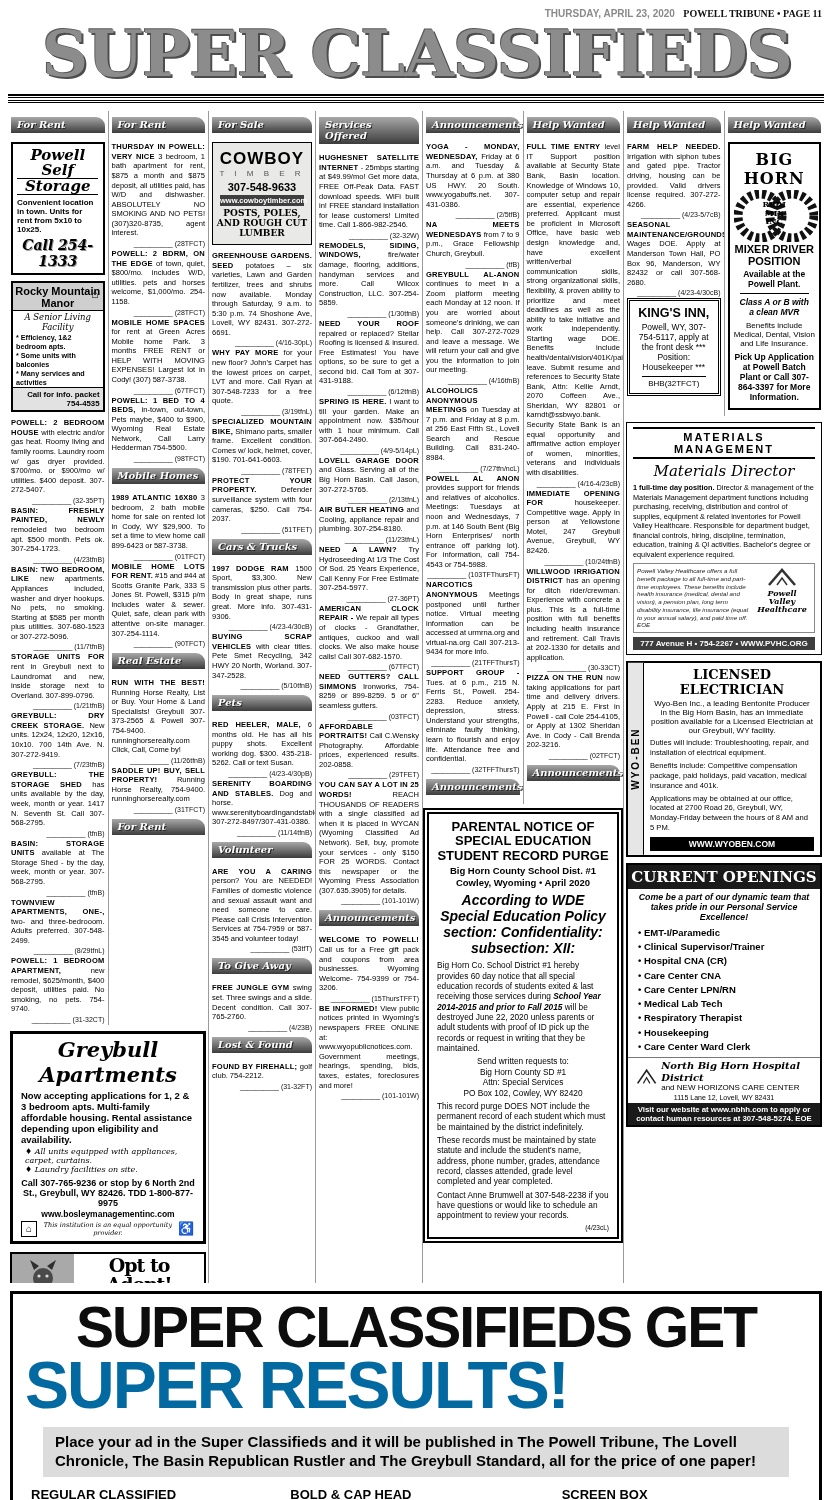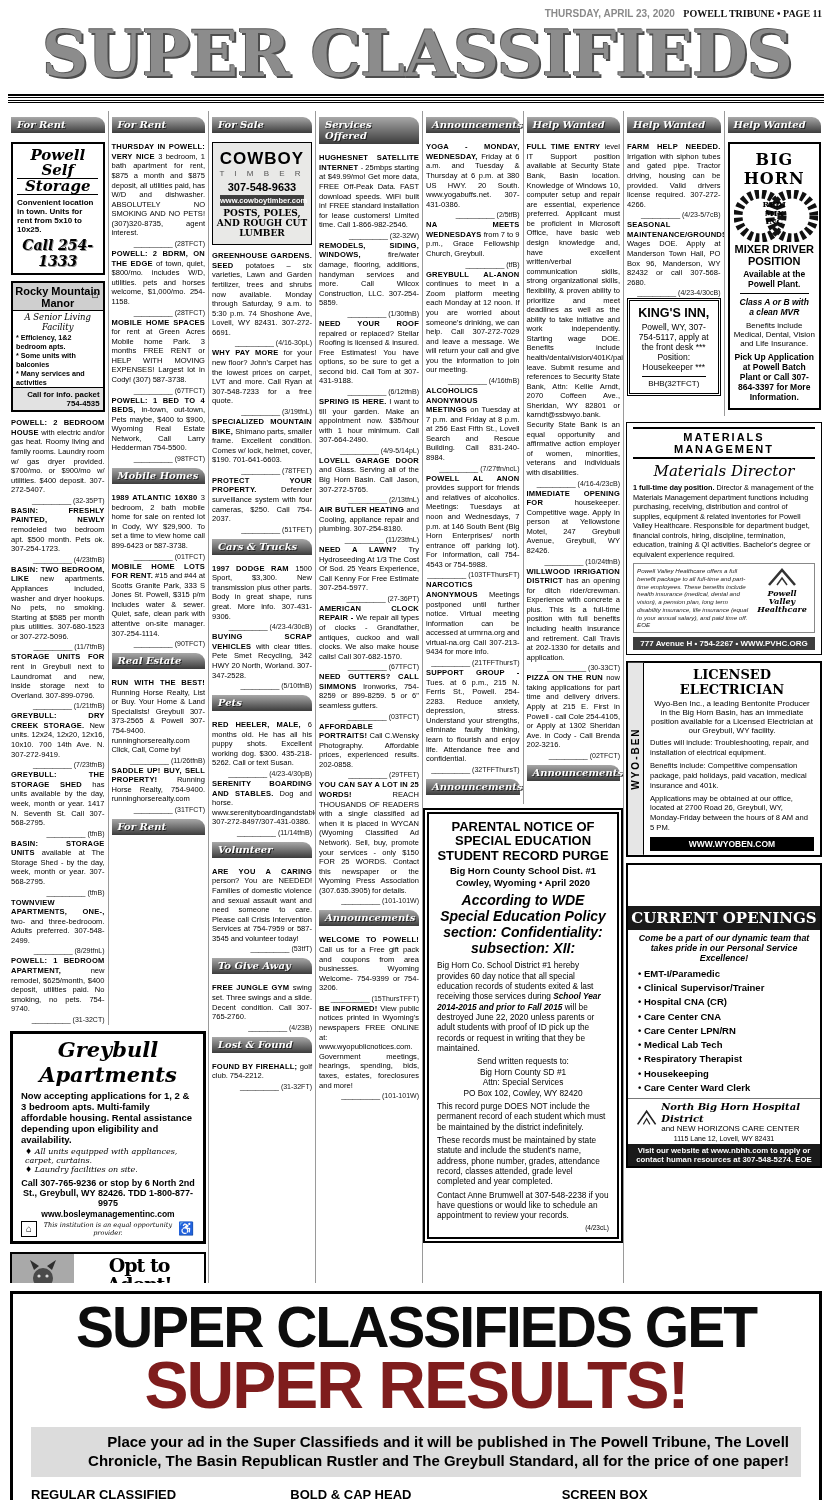--- a/index.html
+++ b/index.html
@@ -101,35 +101,35 @@
   
   .bx-elec{border:2px solid #000;margin:6px 2px;padding:0;display:flex;}
   .el-side{writing-mode:vertical-rl;transform:rotate(180deg);background:#e6e6e6;font-weight:bold;font-size:10px;letter-spacing:2px;padding:4px 2px;border-left:1.5px solid #000;text-align:center;}
   .el-main{flex:1;padding:4px 6px;font-size:7.6px;}
   .el-head{font-weight:bold;font-size:13px;text-align:center;font-family:"DejaVu Serif",serif;}
   .el-sub{text-align:center;font-size:8px;margin:2px 0 3px;}
   .el-p{margin:3px 0;line-height:1.3;}
   .el-web{background:#000;color:#fff;font-weight:bold;text-align:center;font-size:8.5px;padding:2px 0;margin-top:4px;}
   
   .bx-open{border:2px solid #000;margin:6px 2px;padding:0;}
-  .op-head{background:#1a1a1a;color:#fff;font-family:"DejaVu Serif",serif;font-weight:bold;font-size:15px;text-align:center;padding:3px 0;margin-top:41px;}
+  .op-head{background:#1a1a1a;color:#fff;font-family:"DejaVu Serif",serif;font-weight:bold;font-size:15px;text-align:center;padding:3px 0;}
   .op-intro{font-style:italic;font-weight:bold;font-size:8.8px;padding:3px 8px;text-align:center;}
   .op-list{padding:1px 10px 3px;}
   .op-item{font-weight:bold;font-size:9.5px;line-height:1.5;}
   .op-item::before{content:"• ";}
   .op-org{display:flex;align-items:center;gap:4px;padding:2px 8px;border-top:1px solid #777;}
   .op-orgtext{font-size:8px;line-height:1.15;}
   .op-org1{font-family:"DejaVu Serif",serif;font-style:italic;font-weight:bold;font-size:10px;}
   .op-addr{font-size:7px;text-align:center;padding-bottom:2px;}
   .op-foot{background:#1a1a1a;color:#fff;font-size:7.8px;font-weight:bold;text-align:center;padding:2px 4px;}
   
   .promo{border:3px solid #000;margin:8px 2px 0;padding:6px 12px 12px;}
   .promo-l1{font-weight:bold;font-size:57px;text-align:center;letter-spacing:-2px;line-height:.95;color:#0d0d0d;}
-  .promo-l2{font-weight:bold;font-size:66px;text-align:center;letter-spacing:-2px;line-height:.95;color:#7f1d1d;}
-  .promo-banner{background:#dcdcdc;font-weight:bold;font-size:15px;line-height:1.25;padding:6px 12px;margin:10px 6px;text-align:right;}
+  .promo-l2{font-weight:bold;font-size:66px;text-align:left;letter-spacing:-2px;line-height:.95;color:#0369a1;}
+  .promo-banner{background:#dcdcdc;font-weight:bold;font-size:15px;line-height:1.25;padding:6px 12px;margin:10px 18px;}
   .pricing{display:grid;grid-template-columns:1fr 1.05fr 1fr;column-gap:20px;padding:0 6px;}
   .price{margin-bottom:14px;}
   .price-name{font-weight:bold;font-size:13px;}
 </style>
 </head>
 <body>
 
 <div class="page">
 
   <div class="topline">

